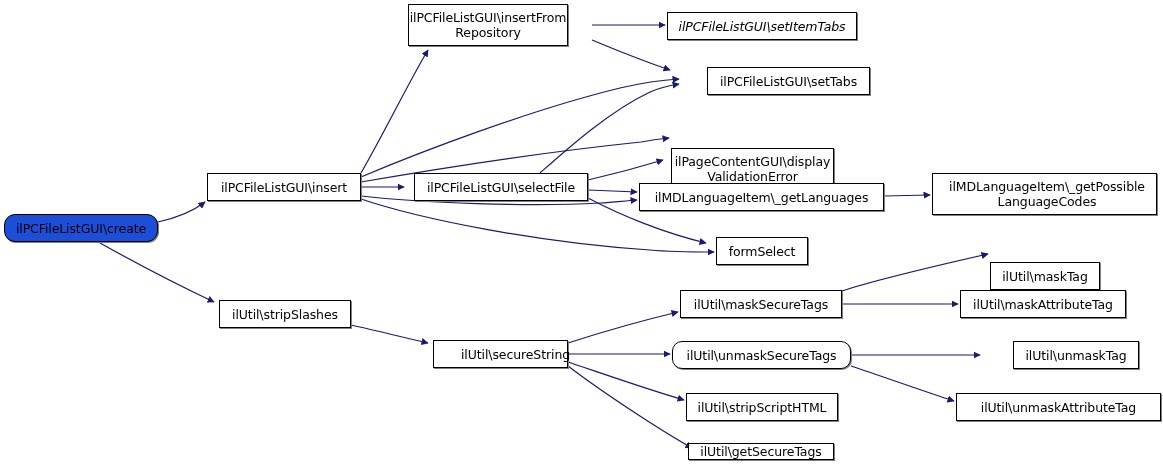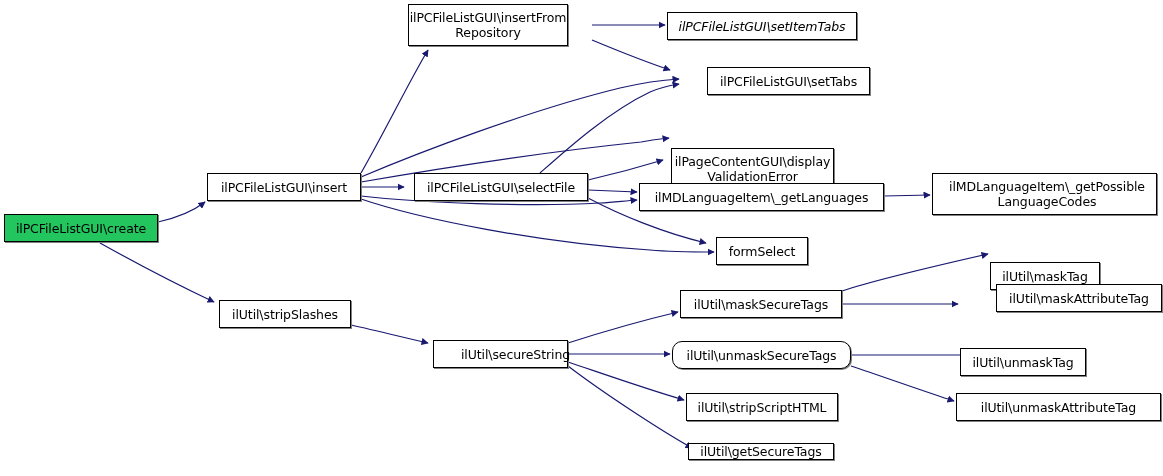--- a/index.html
+++ b/index.html
@@ -34,21 +34,22 @@
     justify-content: center;
     text-align: center;
     font-size: 12.5px;
     line-height: 15px;
     letter-spacing: -0.1px;
     box-shadow: 1px 1px 0 0 #808080;
     white-space: pre-line;
     padding: 0 3px;
   }
   .node.current {
-    background: #22c55e;
+    background: #1d4ed8;
+    border-radius: 11px;
   }
 </style>
 </head>
 <body>
 
 <div id="graph-root">
   <svg id="edge-layer" viewBox="0 0 1163 476" xmlns="http://www.w3.org/2000/svg">
     <defs>
       <marker id="arrow" viewBox="0 0 10 10" refX="9" refY="5" markerWidth="6" markerHeight="6" orient="auto-start-reverse">
         <path d="M 0 0 L 10 5 L 0 10 z" fill="#191970"></path>
@@ -95,17 +96,17 @@
       <div class="node" style="left: 932px; top: 173px; width: 225px; height: 42px; padding-left: 8px;">ilMDLanguageItem\_getPossible
 LanguageCodes</div>
       <div class="node" style="left: 716px; top: 237px; width: 92px; height: 28px;">formSelect</div>
       <div class="node" style="left: 219px; top: 300px; width: 132px; height: 28px;">ilUtil\stripSlashes</div>
       <div class="node" style="left: 433px; top: 340px; width: 135px; height: 28px; padding-left: 33px;">ilUtil\secureString</div>
       <div class="node" style="left: 680px; top: 290px; width: 162px; height: 28px;">ilUtil\maskSecureTags</div>
       <div class="node" style="left: 672px; top: 341px; width: 179px; height: 28px; border-radius: 10px;">ilUtil\unmaskSecureTags</div>
       <div class="node" style="left: 686px; top: 393px; width: 152px; height: 28px;">ilUtil\stripScriptHTML</div>
       <div class="node" style="left: 688px; top: 443px; width: 146px; height: 17px;">ilUtil\getSecureTags</div>
       <div class="node" style="left: 990px; top: 240px; width: 110px; height: 28px; margin-top: 22px;">ilUtil\maskTag</div>
-      <div class="node" style="left: 960px; top: 284px; width: 166px; height: 28px; margin-left: 36px;">ilUtil\maskAttributeTag</div>
-      <div class="node" style="left: 960px; top: 341px; width: 126px; height: 28px; margin-top: 7px;">ilUtil\unmaskTag</div>
+      <div class="node" style="left: 960px; top: 290px; width: 166px; height: 28px;">ilUtil\maskAttributeTag</div>
+      <div class="node" style="left: 1013px; top: 341px; width: 126px; height: 28px;">ilUtil\unmaskTag</div>
       <div class="node" style="left: 956px; top: 393px; width: 205px; height: 28px;">ilUtil\unmaskAttributeTag</div>
     </div>
 </div>
 
 </body></html>

